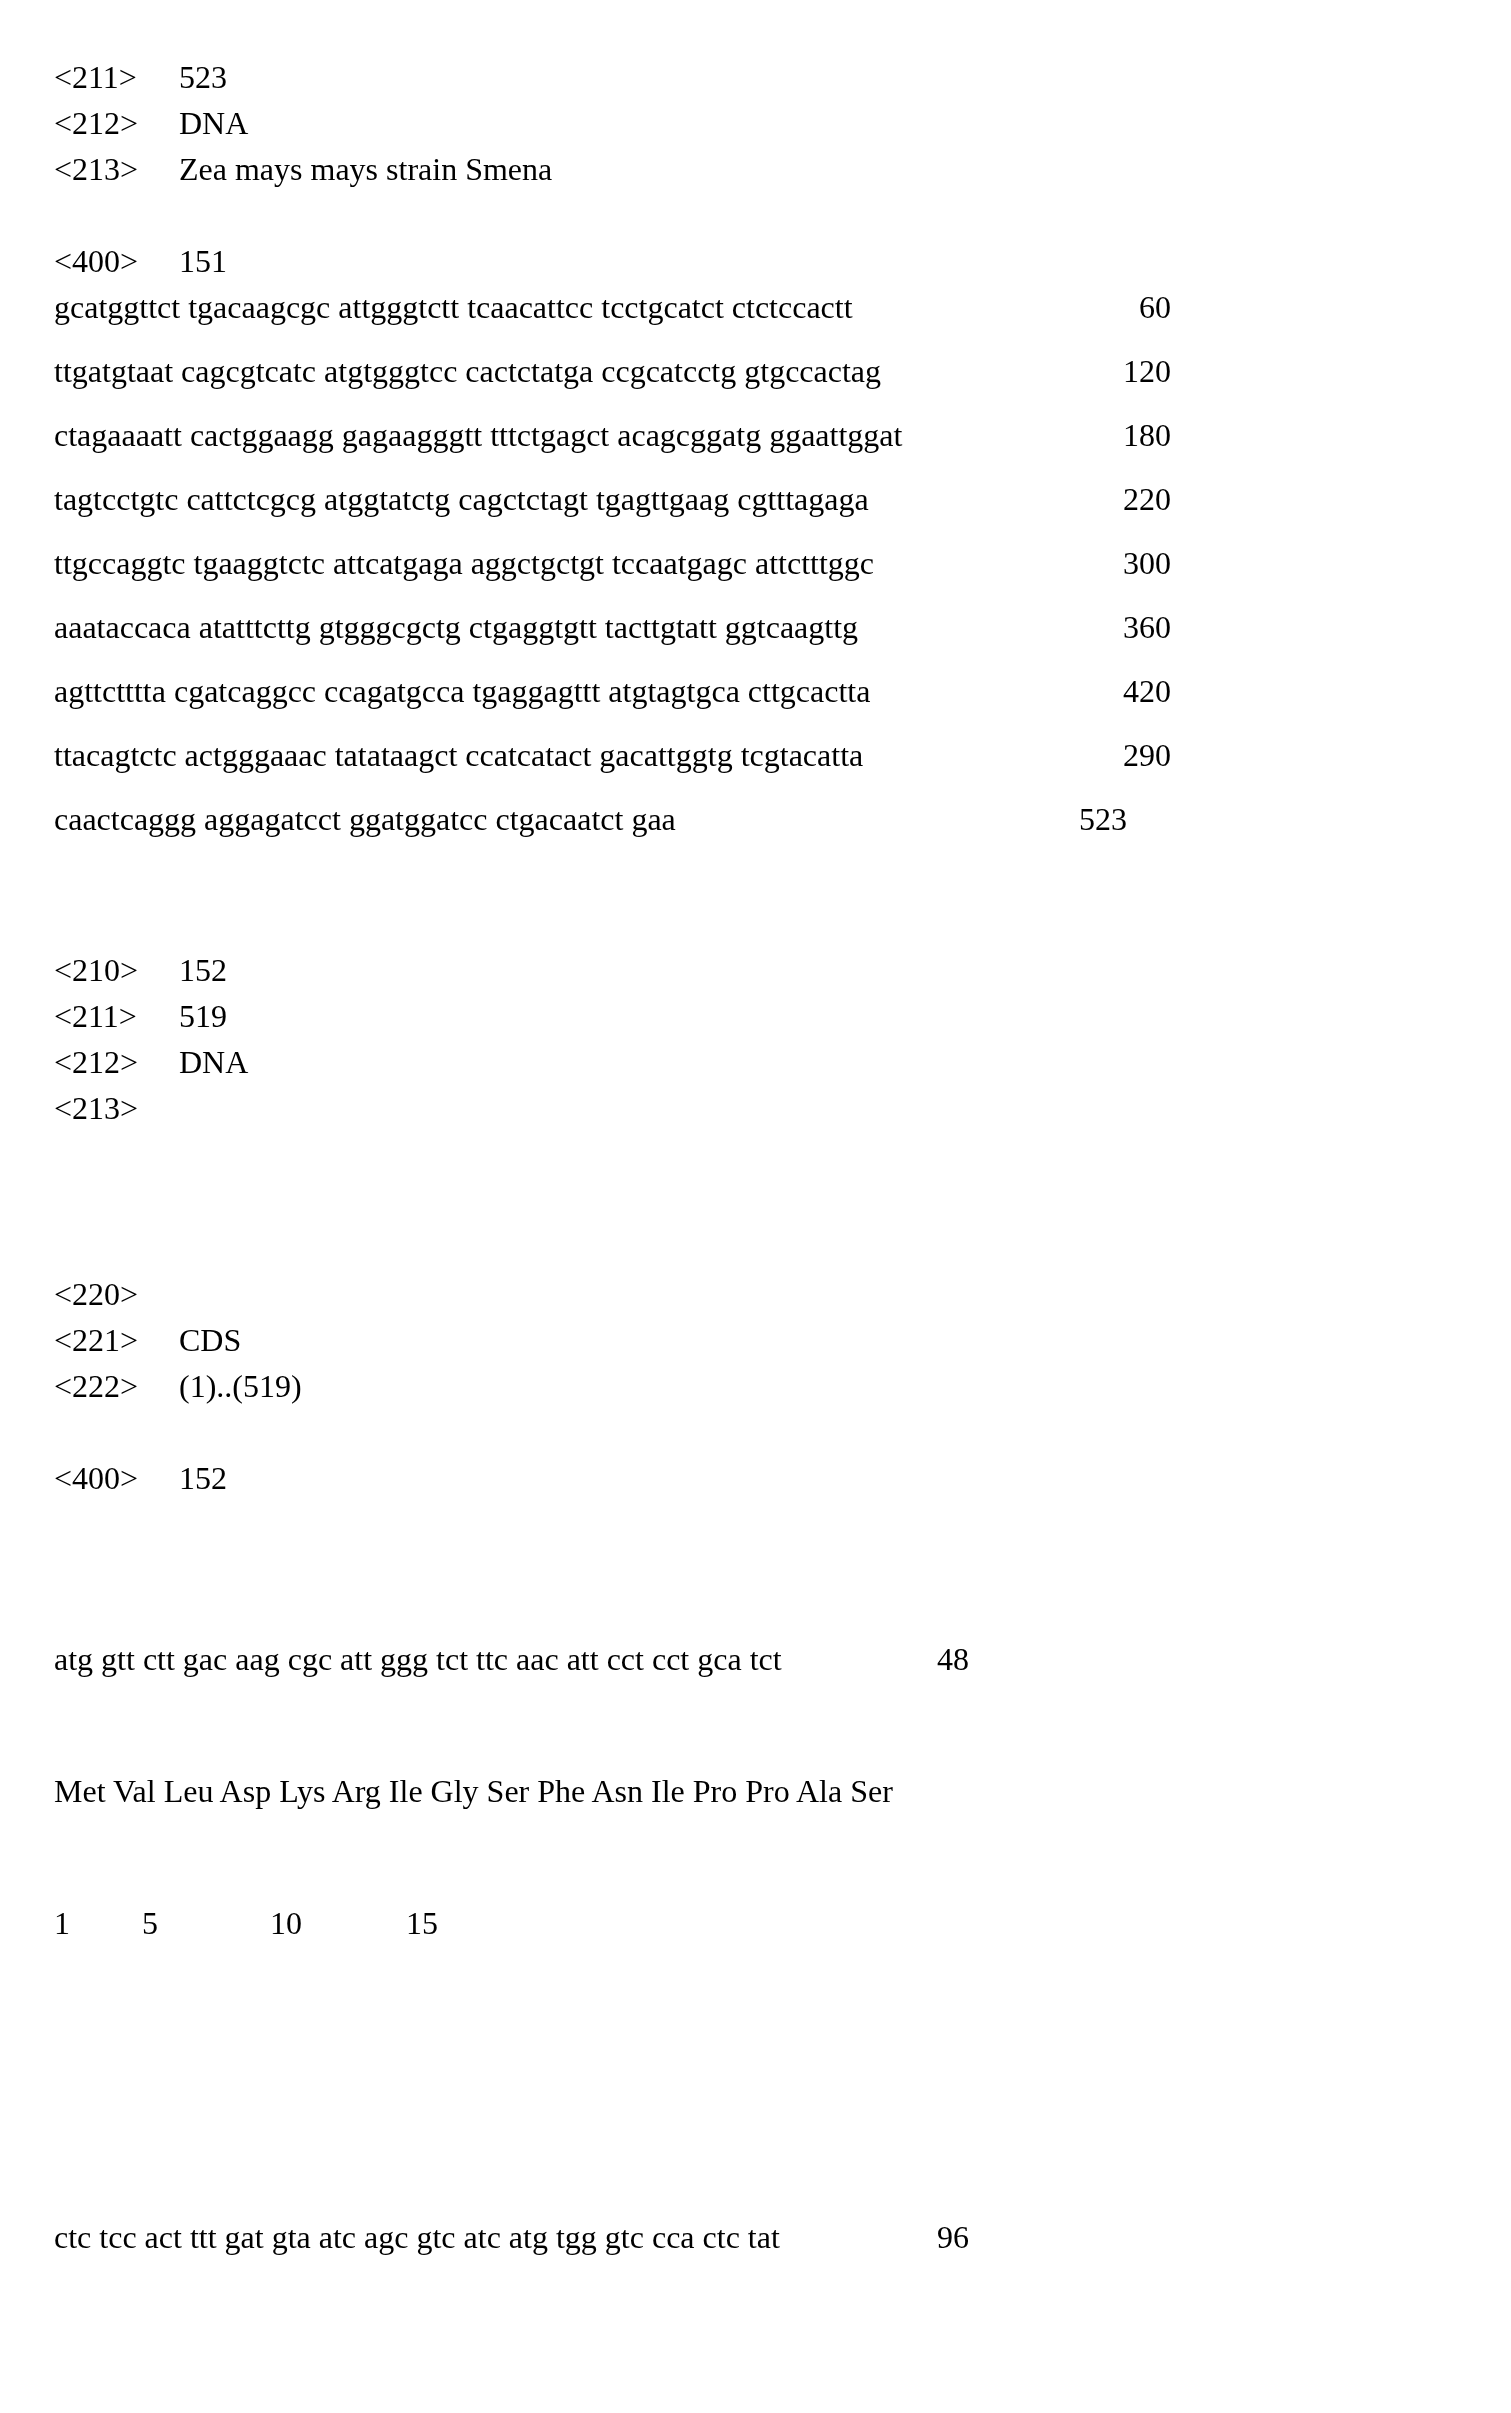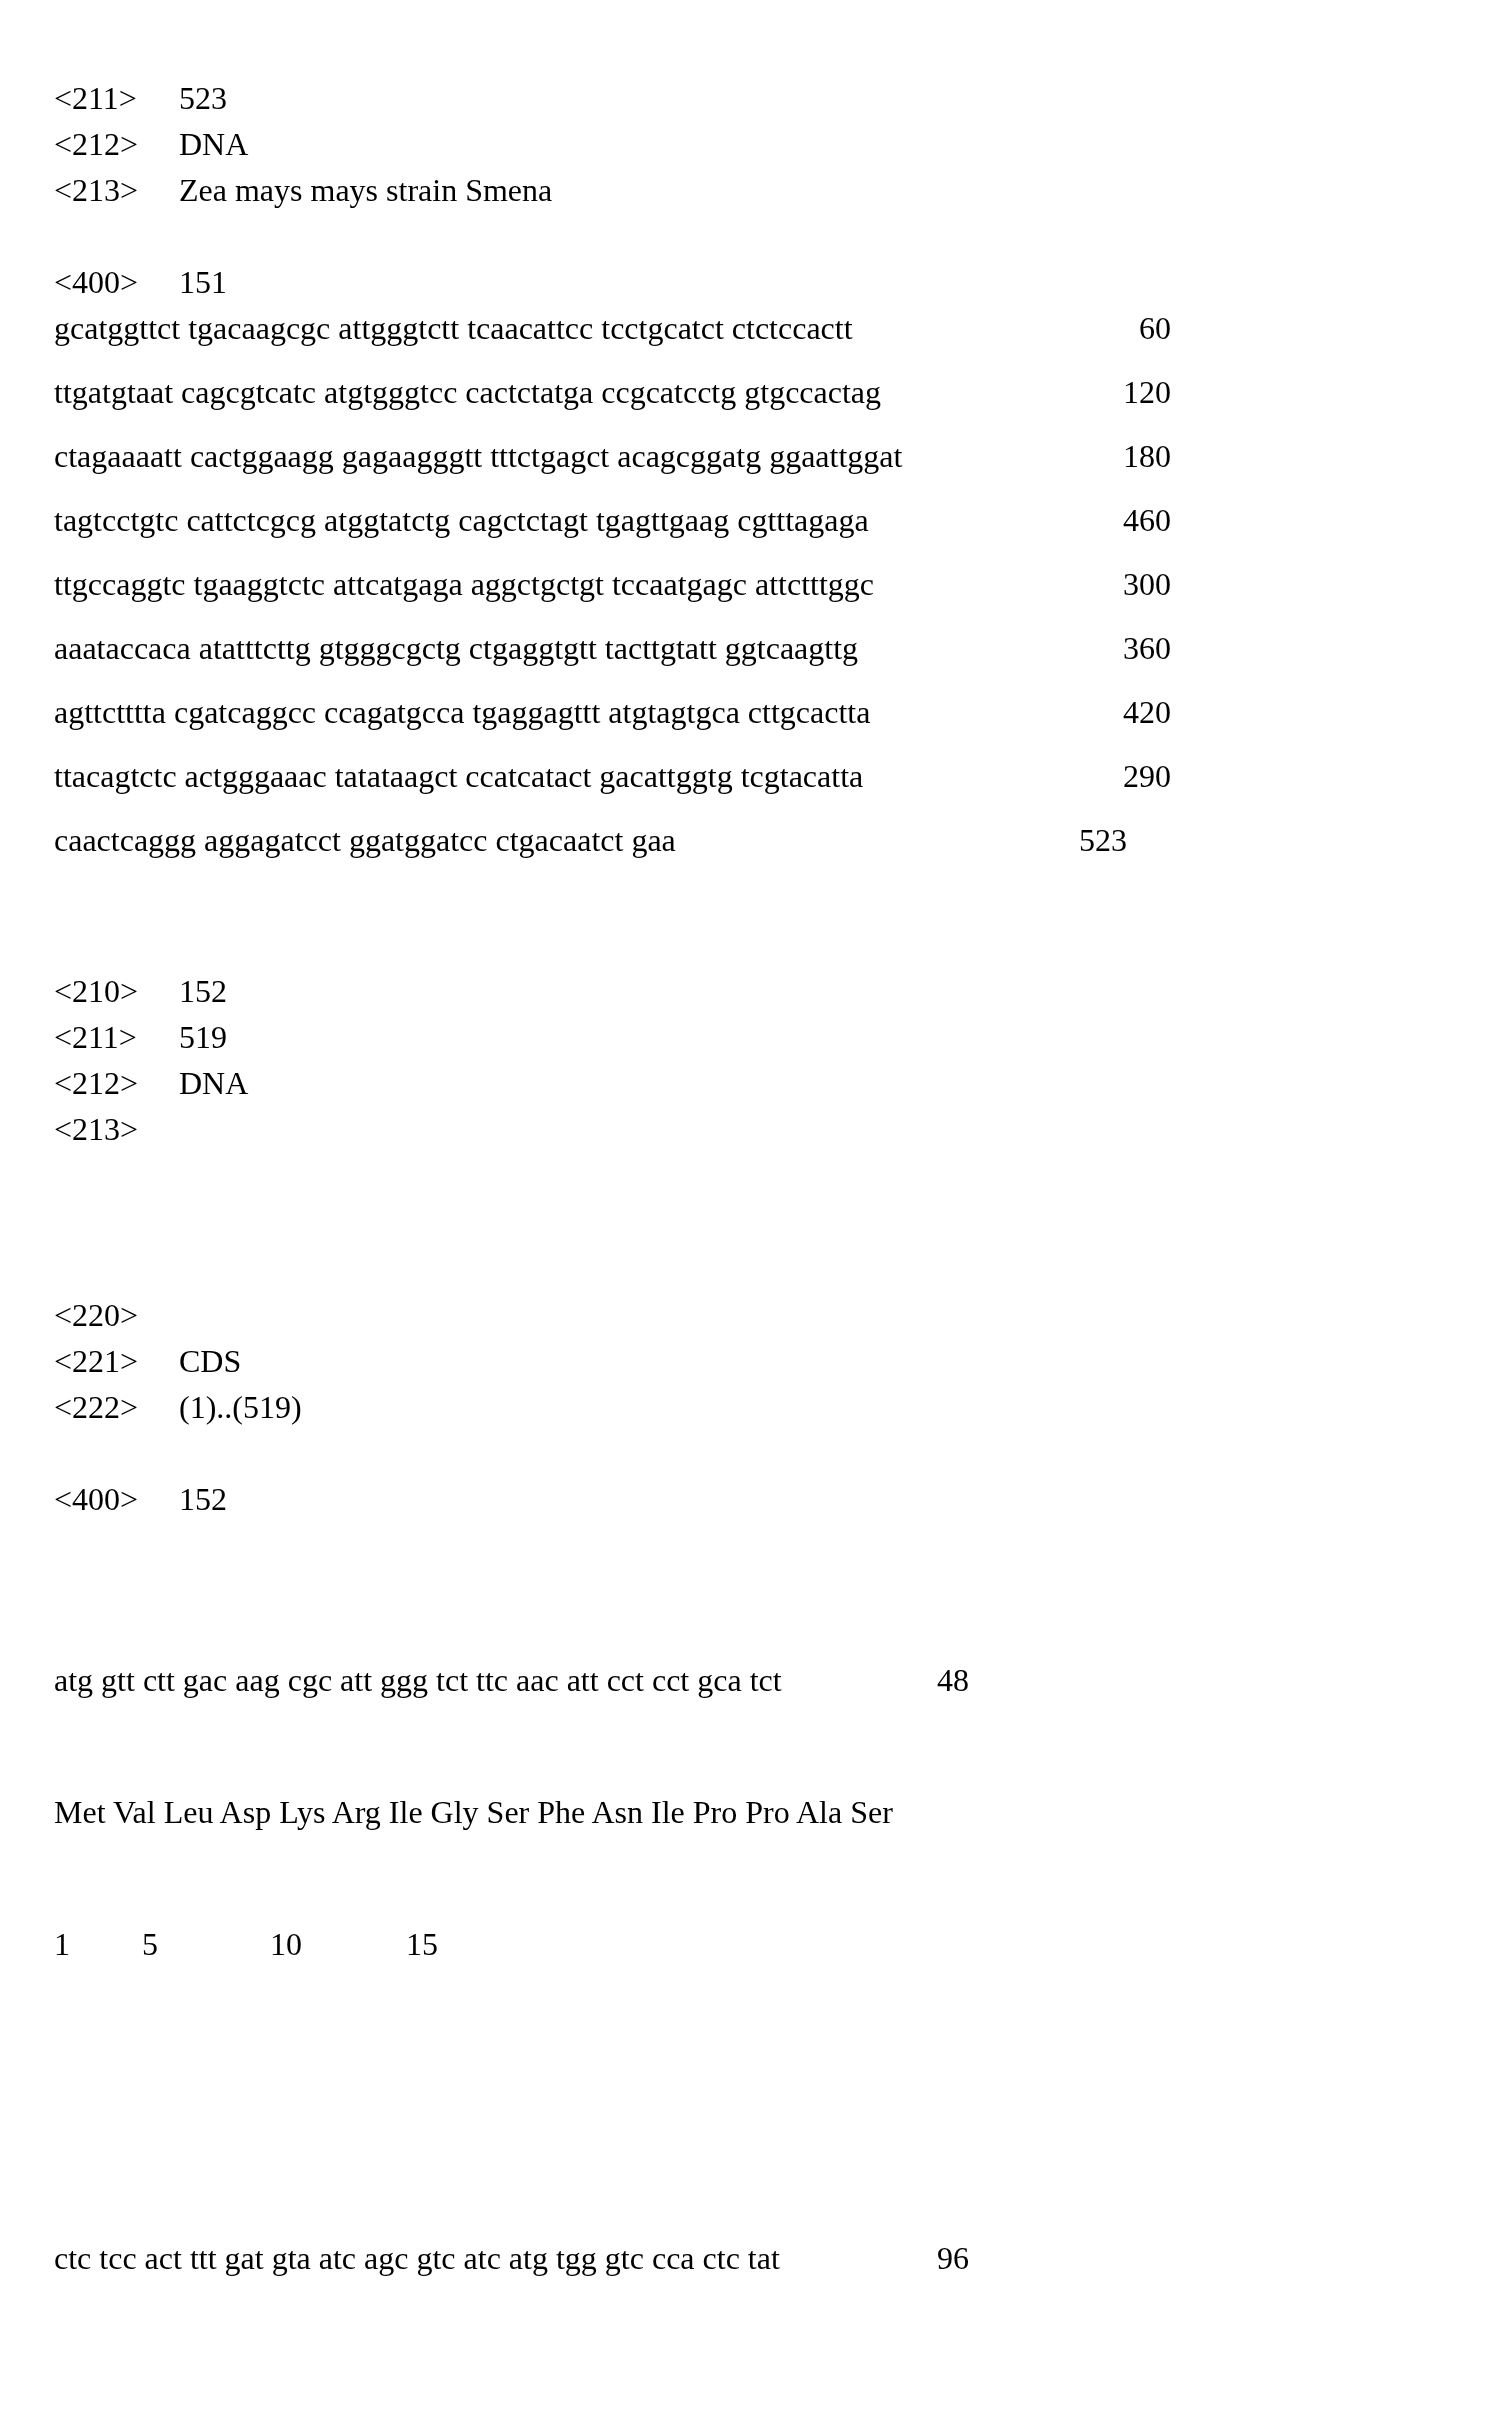--- a/index.html
+++ b/index.html
@@ -14,21 +14,21 @@
     font-family: "Liberation Serif", "DejaVu Serif", serif;
     color: #000000;
     position: relative;
     overflow: hidden;
   }
   .page {
     position: relative;
     width: 1512px;
     height: 1850px;
     box-sizing: border-box;
-    padding: 75px 0 0 0;
+    padding: 54px 0 0 0;
   }
   .doc {
     margin-left: 54px;
     width: 1368px;
   }
 
   
   .tagrow {
     display: flex;
     align-items: baseline;
@@ -134,21 +134,21 @@
         <span class="num">120</span>
       </div>
 
       <div class="seqrow">
         <span class="bases">ctagaaaatt cactggaagg gagaagggtt tttctgagct acagcggatg ggaattggat</span>
         <span class="num">180</span>
       </div>
 
       <div class="seqrow">
         <span class="bases">tagtcctgtc cattctcgcg atggtatctg cagctctagt tgagttgaag cgtttagaga</span>
-        <span class="num">460</span>
+        <span class="num">220</span>
       </div>
 
       <div class="seqrow">
         <span class="bases">ttgccaggtc tgaaggtctc attcatgaga aggctgctgt tccaatgagc attctttggc</span>
         <span class="num">300</span>
       </div>
 
       <div class="seqrow">
         <span class="bases">aaataccaca atatttcttg gtgggcgctg ctgaggtgtt tacttgtatt ggtcaagttg</span>
         <span class="num">360</span>

